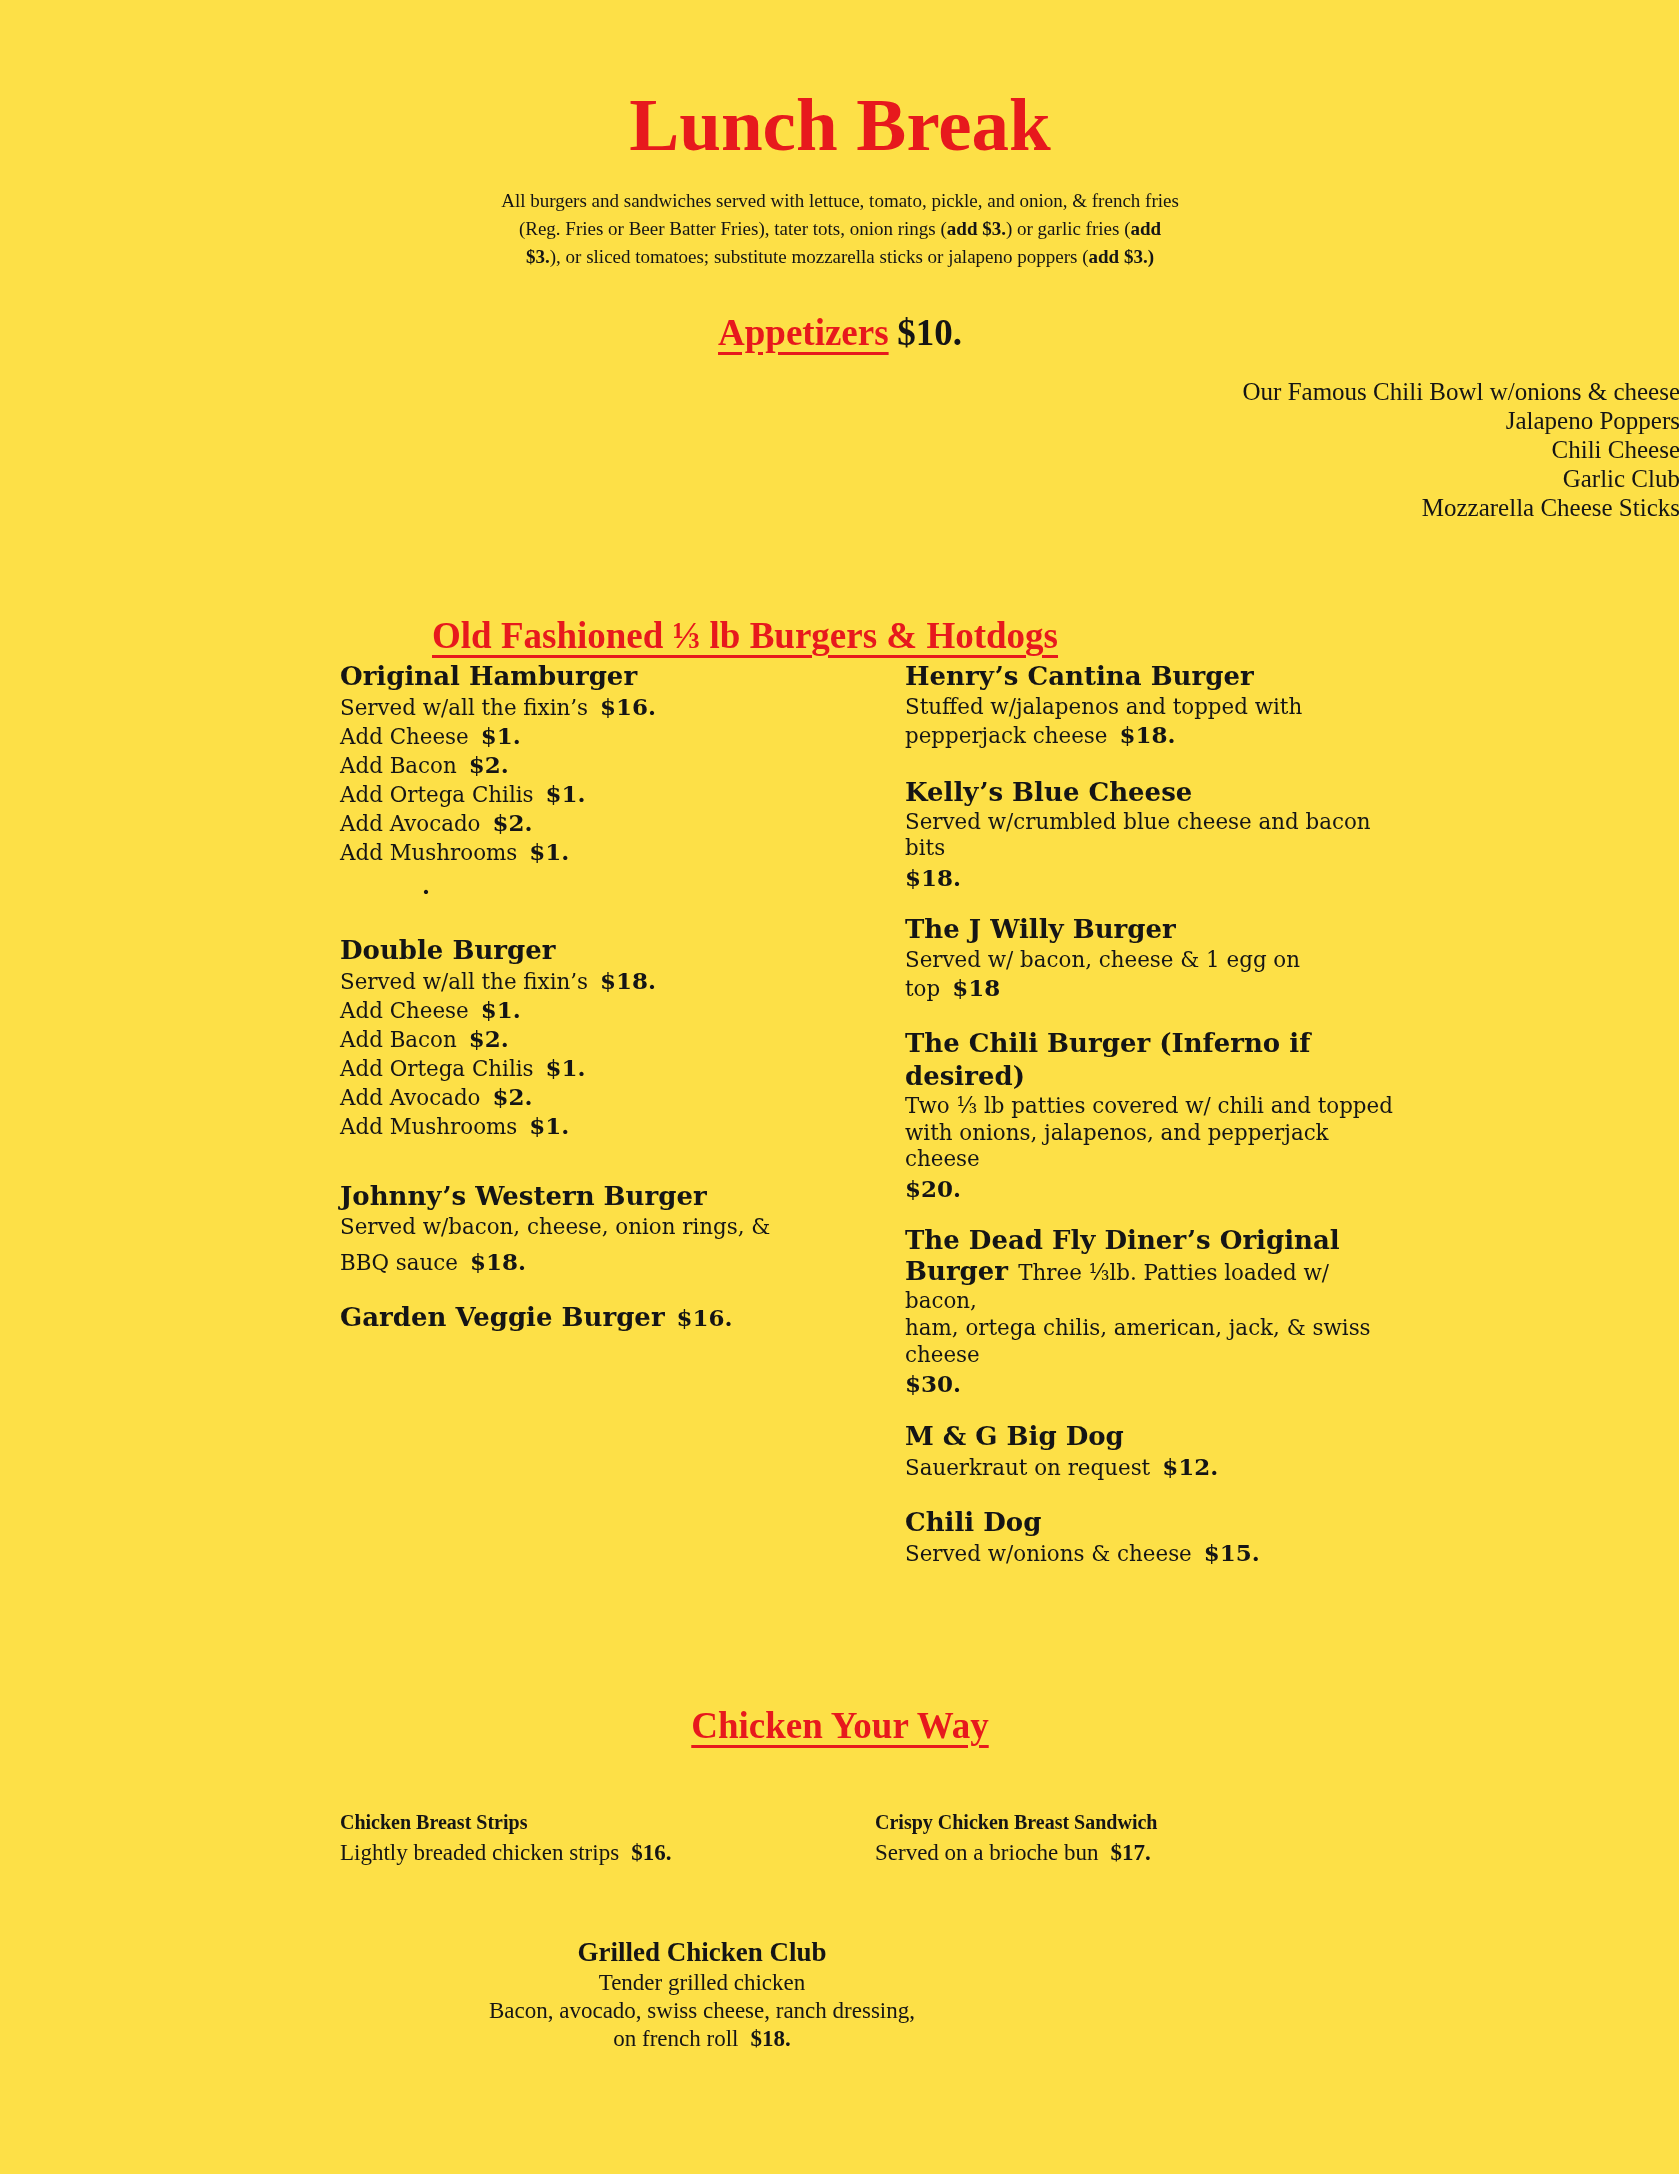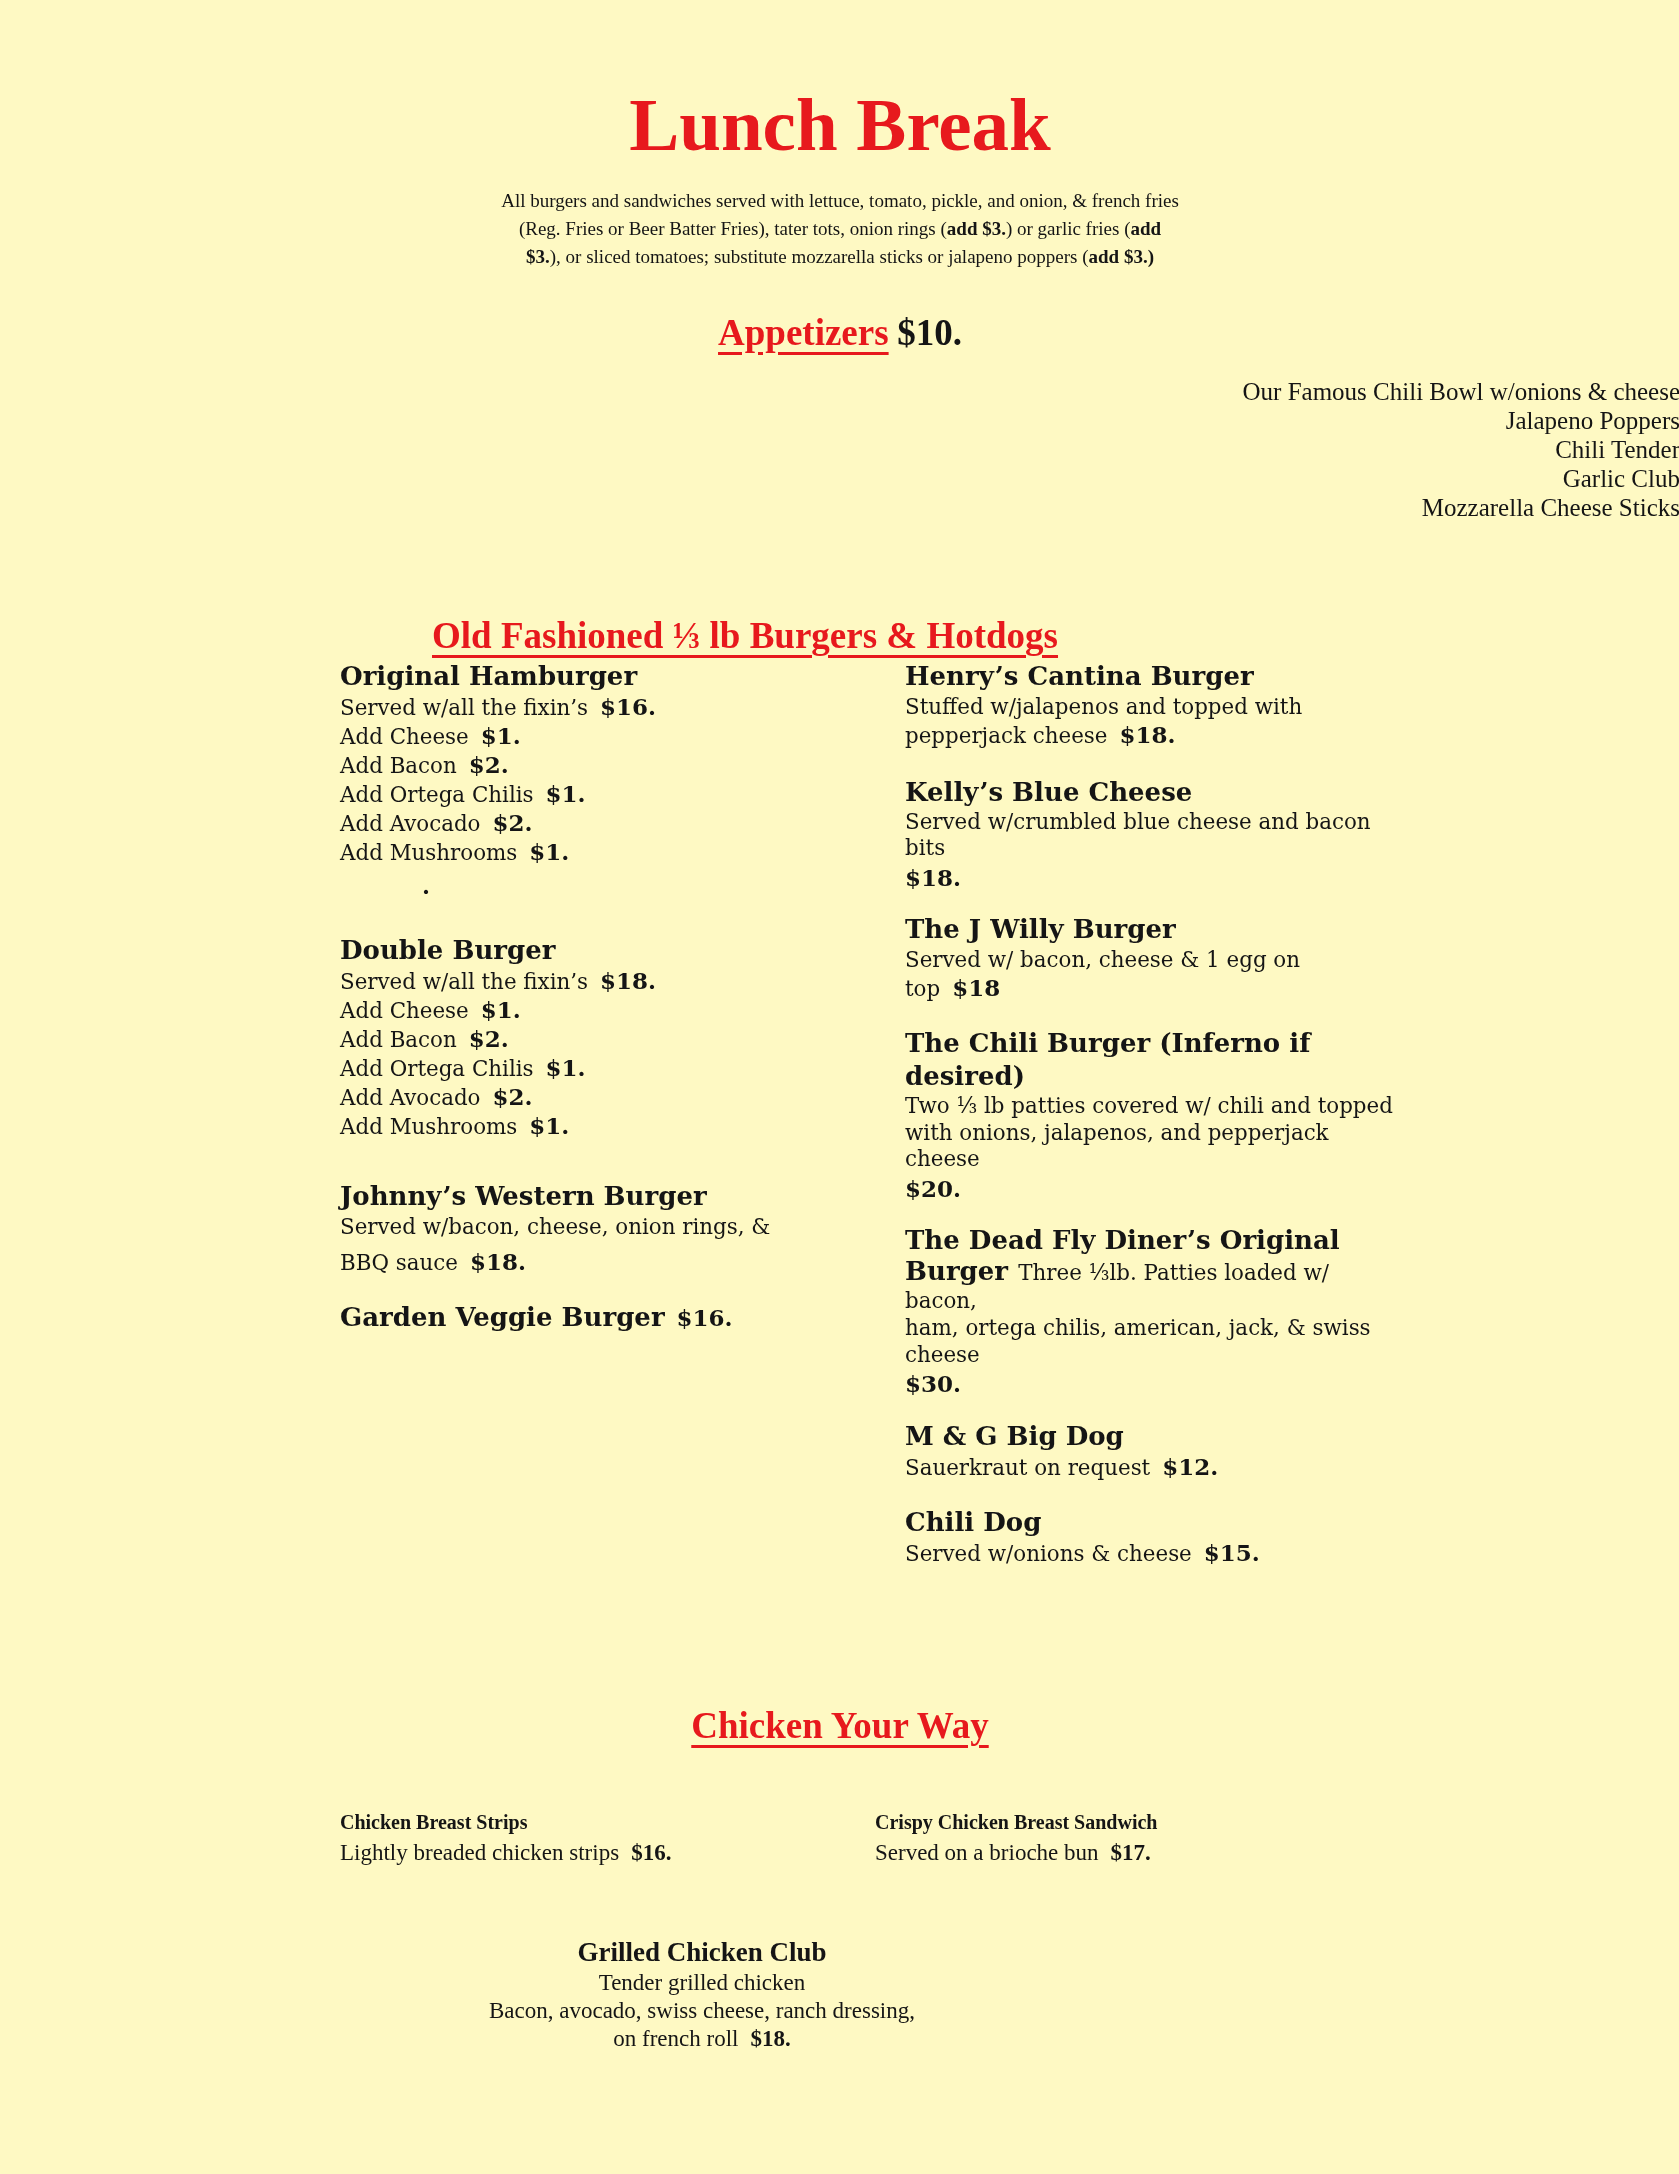--- a/index.html
+++ b/index.html
@@ -2,21 +2,21 @@
 <html style="font-size:13.7px"><head>
 <meta charset="utf-8">
 <style>
   * { margin:0; padding:0; box-sizing:border-box; }
   html,body { background:#ffffff; }
   body {
     width:1680px; height:2174px;
     font-family:"Liberation Serif", serif;
     color:#151515;
   }
-  .page { width:1680px; height:2174px; background:#fef9c3; overflow:hidden; position:relative; }
+  .page { width:1680px; height:2174px; background:#fde047; overflow:hidden; position:relative; }
 
   .title {
     margin-top:82px;
     text-align:center;
     font-family:"Liberation Serif", serif;
     font-weight:700;
     font-size:75px;
     line-height:86px;
     color:#e7191d;
   }
@@ -92,21 +92,21 @@
   <p class="intro"><span>All burgers and sandwiches served with lettuce, tomato, pickle, and onion, &amp;  french fries</span><br>
     <span>(Reg. Fries or Beer Batter Fries), tater tots, onion rings (</span><b>add $3.</b><span>) or garlic fries (</span><b>add</b><br>
     <b>$3.</b><span>), or sliced tomatoes; substitute mozzarella sticks or jalapeno poppers (</span><b>add $3.)</b>
   </p>
 
   <h2 class="sec-head center app-head"><span class="red u">Appetizers</span><span class="app-price">$10.</span></h2>
 
   <ul class="app-list">
     <li>Our Famous Chili Bowl w/onions &amp; cheese</li>
     <li>Jalapeno Poppers</li>
-    <li>Chili Tender</li>
+    <li>Chili Cheese</li>
     <li>Garlic Club</li>
     <li>Mozzarella Cheese Sticks</li>
   </ul>
 
   <div class="burg-head-wrap">
     <h2 class="sec-head red u">Old Fashioned ⅓ lb Burgers &amp; Hotdogs</h2>
   </div>
 
   <div class="burger-grid">
 

